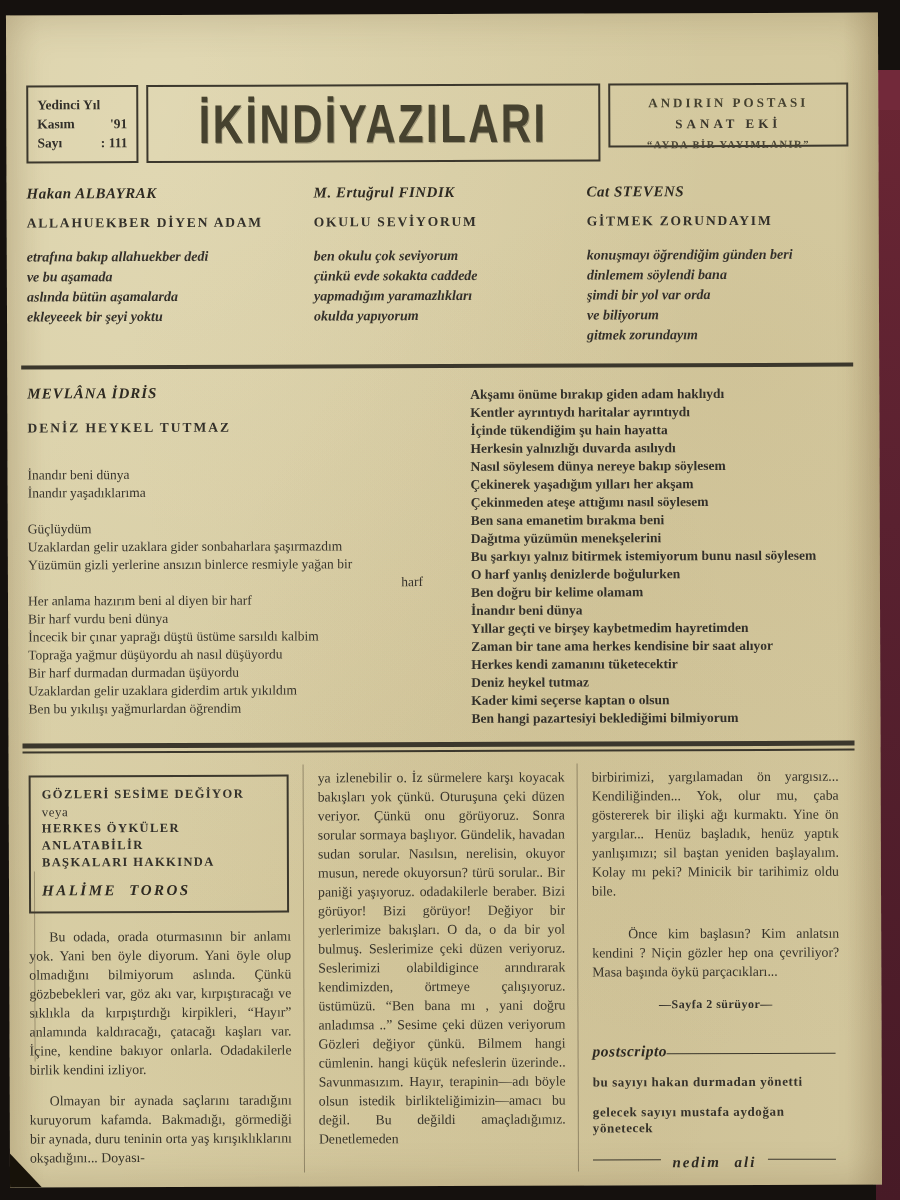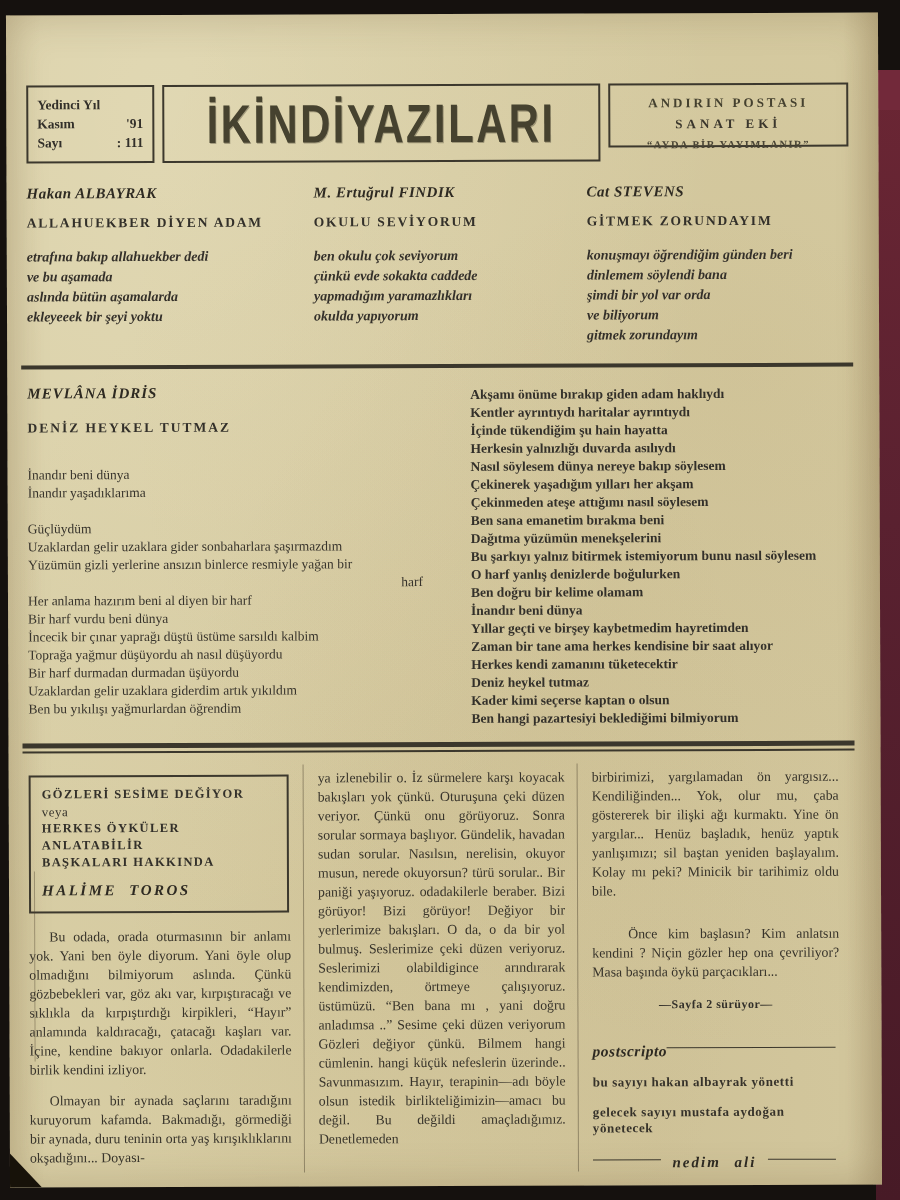--- a/index.html
+++ b/index.html
@@ -26,21 +26,21 @@
     box-shadow: inset 0 0 40px rgba(95,70,35,.25);
     transform:rotate(-0.2deg);
     color:#37332b;
   }
   .corner-fold{position:absolute;left:0;bottom:0;width:0;height:0;
     border-bottom:34px solid #171209;border-right:32px solid transparent;}
   .margin-artifact{position:absolute;left:25px;top:856px;width:1px;height:190px;background:rgba(75,65,45,.4);}
 
   
   .masthead{display:flex;gap:8px;height:78px;}
-  .box-issue{width:128px;box-sizing:border-box;border:2px solid #3c382d;
+  .box-issue{width:112px;box-sizing:border-box;border:2px solid #3c382d;
     padding:8px 9px;font-weight:bold;font-size:13.5px;color:#33302a;}
   .box-issue .row{display:flex;justify-content:space-between;line-height:19px;}
   .box-title{flex:1;border:2.5px solid #3c382d;display:flex;align-items:center;justify-content:center;overflow:hidden;}
   .title-text{
     font-family:"Liberation Sans","DejaVu Sans",sans-serif;font-weight:700;
     font-size:51px;letter-spacing:3px;color:#46422f;white-space:nowrap;
     transform:scaleX(.82) scaleY(1.06);
     text-shadow:1px 1px 0 rgba(55,48,35,.35), -0.5px -0.5px 0 rgba(216,206,165,.4);}
   .box-pub{width:240px;box-sizing:border-box;border:2px solid #3c382d;height:64px;
     padding:10px 6px 0;text-align:center;font-weight:bold;color:#3a362c;}
@@ -83,21 +83,21 @@
   .prose{font-size:13.8px;line-height:19px;text-align:justify;color:#38342b;}
   .prose p{margin:0;}
   .prose p + p{margin-top:12px;}
   .prose p.indent{text-indent:20px;}
   .prose p.big-indent{text-indent:36px;margin-top:24px;}
   .story-text{margin-top:14px;}
   .sayfa-note{margin-top:16px;text-align:center;font-weight:bold;font-size:12px;letter-spacing:.5px;color:#33302a;}
 
   
   .postscript{margin-top:30px;padding-right:4px;}
-  .ps-head{display:flex;align-items:flex-start;gap:0;}
+  .ps-head{display:flex;align-items:center;gap:0;}
   .ps-label{font-weight:bold;font-style:italic;font-size:15.5px;letter-spacing:.5px;color:#2e2a22;}
   .ps-rule{flex:1;border-bottom:1.8px solid #3b372c;height:1px;margin-top:4px;}
   .ps-line{margin-top:14px;font-weight:bold;font-size:13px;letter-spacing:.6px;color:#36322a;}
   .sig-row{display:flex;align-items:flex-start;gap:12px;margin-top:18px;}
   .sig-rule{flex:1;border-bottom:1.6px solid #3b372c;height:1px;margin-top:4px;}
   .sig-name{font-weight:bold;font-style:italic;font-size:15px;letter-spacing:2px;word-spacing:8px;color:#2e2a22;}
 </style>
 </head>
 <body>
 
@@ -235,21 +235,21 @@
         <p>birbirimizi, yargılamadan ön yargısız... Kendiliğinden... Yok, olur mu, çaba göstererek bir ilişki ağı kurmaktı. Yine ön yargılar... Henüz başladık, henüz yaptık yanlışımızı; sil baştan yeniden başlayalım. Kolay mı peki? Minicik bir tarihimiz oldu bile.</p>
         <p class="big-indent">Önce kim başlasın? Kim anlatsın kendini ? Niçin gözler hep ona çevriliyor? Masa başında öykü parçacıkları...</p>
       </div>
       <div class="sayfa-note">—Sayfa 2 sürüyor—</div>
 
       <div class="postscript">
         <div class="ps-head">
           <span class="ps-label">postscripto</span>
           <span class="ps-rule"></span>
         </div>
-        <div class="ps-line">bu sayıyı hakan albayrak yönetti</div>
+        <div class="ps-line">bu sayıyı hakan durmadan yönetti</div>
         <div class="ps-line">gelecek sayıyı mustafa aydoğan yönetecek</div>
         <div class="sig-row">
           <span class="sig-rule"></span>
           <span class="sig-name">nedim ali</span>
           <span class="sig-rule"></span>
         </div>
       </div>
     </div>
   </div>
 

